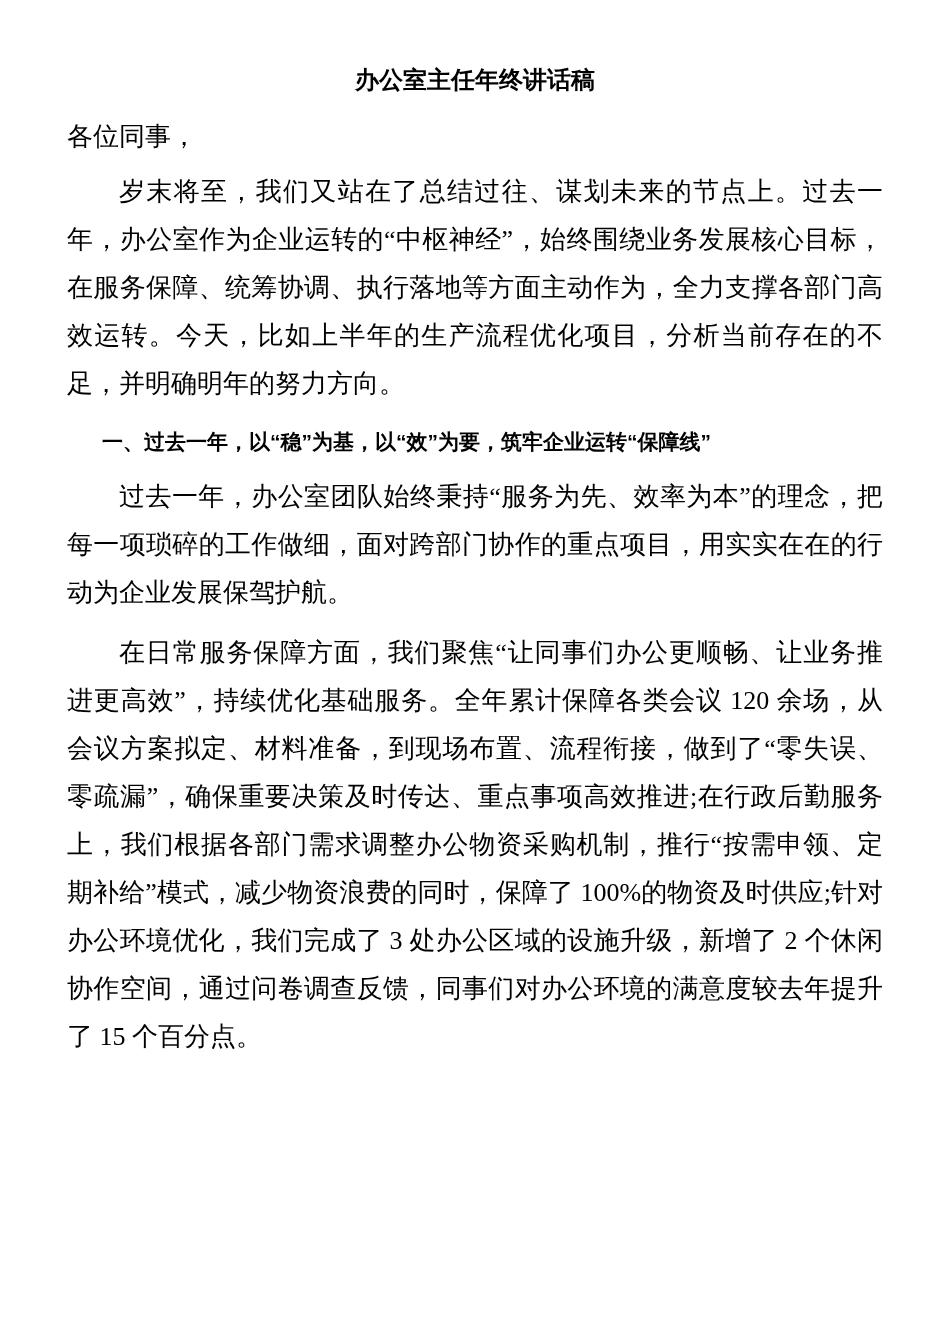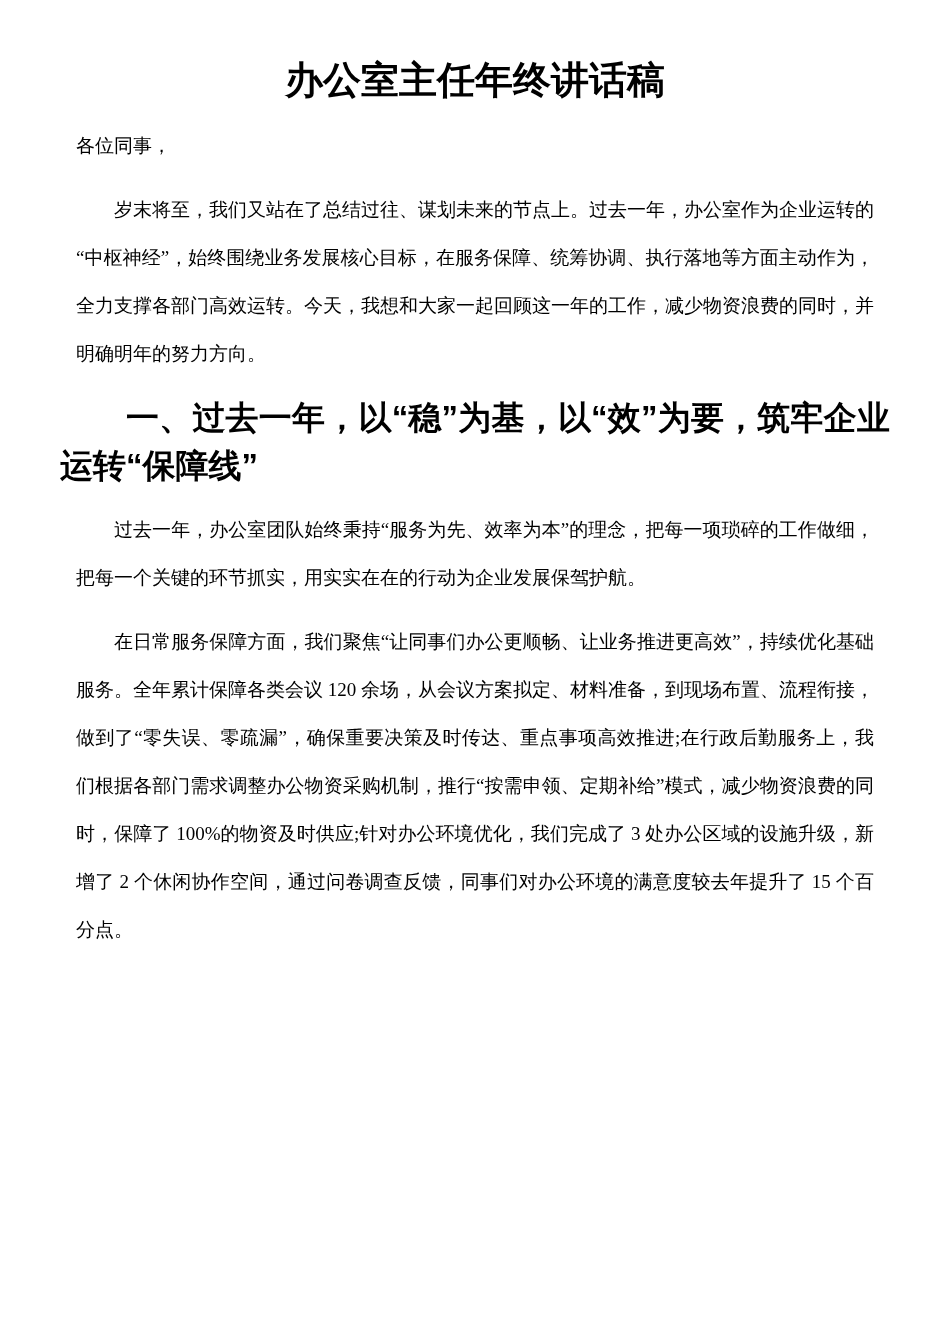--- a/index.html
+++ b/index.html
@@ -18,67 +18,67 @@
     height: 1344px;
     box-sizing: border-box;
     padding: 54px 60px 0 60px;
     background: #ffffff;
     overflow: hidden;
   }
   .doc-title {
     margin: 0 0 6px 0;
     font-family: "Liberation Serif", "DejaVu Serif", serif;
     font-weight: 700;
-    font-size: 38px;
+    font-size: 24px;
     line-height: 52px;
     text-align: center;
     color: #000000;
   }
   .para {
-    margin: 16px;
+    margin: 7px;
     font-family: "Liberation Serif", "DejaVu Serif", serif;
-    font-size: 19px;
+    font-size: 26px;
     line-height: 48px;
     text-align: justify;
     text-justify: inter-ideograph;
     word-break: break-all;
     text-indent: 2em;
     color: #000000;
   }
   .para.no-indent {
     text-indent: 0;
   }
   .para.spaced-before {
     margin-top: 12px;
   }
   .heading {
     margin: 10px 0 0 0;
     font-family: "Liberation Sans", "DejaVu Sans", sans-serif;
     font-weight: 700;
-    font-size: 33px;
+    font-size: 21px;
     line-height: 48px;
     text-align: justify;
     text-justify: inter-ideograph;
     word-break: break-all;
     text-indent: 2em;
     color: #000000;
   }
 </style>
 </head>
 <body>
 
 <div class="page">
 
   <h1 class="doc-title">办公室主任年终讲话稿</h1>
 
   <p class="para no-indent">各位同事，</p>
 
 
-  <p class="para">岁末将至，我们又站在了总结过往、谋划未来的节点上。过去一年，办公室作为企业运转的“中枢神经”，始终围绕业务发展核心目标，在服务保障、统筹协调、执行落地等方面主动作为，全力支撑各部门高效运转。今天，我想和大家一起回顾这一年的工作，减少物资浪费的同时，并明确明年的努力方向。</p>
+  <p class="para">岁末将至，我们又站在了总结过往、谋划未来的节点上。过去一年，办公室作为企业运转的“中枢神经”，始终围绕业务发展核心目标，在服务保障、统筹协调、执行落地等方面主动作为，全力支撑各部门高效运转。今天，比如上半年的生产流程优化项目，分析当前存在的不足，并明确明年的努力方向。</p>
 
   <h2 class="heading">一、过去一年，以“稳”为基，以“效”为要，筑牢企业运转“保障线”</h2>
 
-  <p class="para">过去一年，办公室团队始终秉持“服务为先、效率为本”的理念，把每一项琐碎的工作做细，把每一个关键的环节抓实，用实实在在的行动为企业发展保驾护航。</p>
+  <p class="para">过去一年，办公室团队始终秉持“服务为先、效率为本”的理念，把每一项琐碎的工作做细，面对跨部门协作的重点项目，用实实在在的行动为企业发展保驾护航。</p>
 
   <p class="para spaced-before">在日常服务保障方面，我们聚焦“让同事们办公更顺畅、让业务推进更高效”，持续优化基础服务。全年累计保障各类会议 120 余场，从会议方案拟定、材料准备，到现场布置、流程衔接，做到了“零失误、零疏漏”，确保重要决策及时传达、重点事项高效推进;在行政后勤服务上，我们根据各部门需求调整办公物资采购机制，推行“按需申领、定期补给”模式，减少物资浪费的同时，保障了 100%的物资及时供应;针对办公环境优化，我们完成了 3 处办公区域的设施升级，新增了 2 个休闲协作空间，通过问卷调查反馈，同事们对办公环境的满意度较去年提升了 15 个百分点。</p>
 
 
 </div>
 
 </body></html>

